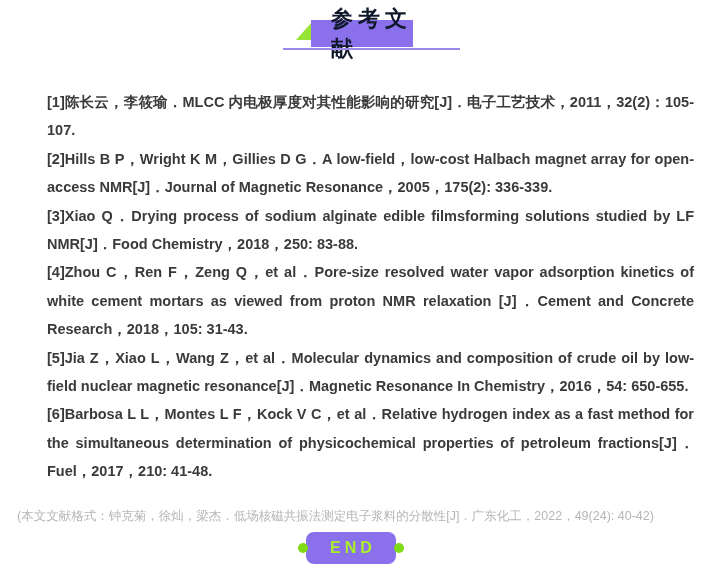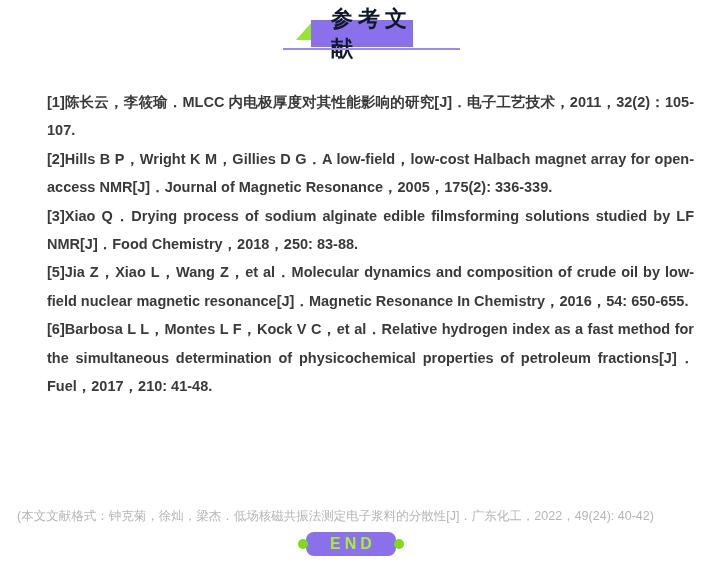--- a/index.html
+++ b/index.html
@@ -56,21 +56,21 @@
   .end-badge-wrap{
     position:absolute;top:532px;left:0;right:0;
     display:flex;justify-content:center;align-items:center;
   }
   .dot{
     width:10px;height:10px;border-radius:50%;
     background:var(--dot-green,#7FDB13);
     position:relative;z-index:2;
   }
   .end-pill{
-    margin:0 -2px;width:90px;height:24px;
+    margin:0 -2px;width:90px;height:32px;
     background:var(--badge-purple,#8A70EB);
     border-radius:8px;
     display:flex;align-items:center;justify-content:center;
     color:var(--end-text-green,#A9F028);
     font-weight:bold;font-size:16px;letter-spacing:4px;
     padding-left:4px;box-sizing:border-box;
     position:relative;z-index:1;
   }
 </style>
 </head>
@@ -83,20 +83,21 @@
     <div class="title-badge">
       <span>参考文献</span>
     </div>
     <div class="title-underline"></div>
   </header>
 
   <main class="refs">
     <p class="ref">[1]陈长云，李筱瑜．MLCC 内电极厚度对其性能影响的研究[J]．电子工艺技术，2011，32(2)：105-107.</p>
     <p class="ref">[2]Hills B P，Wright K M，Gillies D G．A low-field，low-cost Halbach magnet array for open-access NMR[J]．Journal of Magnetic Resonance，2005，175(2): 336-339.</p>
     <p class="ref">[3]Xiao Q．Drying process of sodium alginate edible filmsforming solutions studied by LF NMR[J]．Food Chemistry，2018，250: 83-88.</p>
+    <p class="ref">[4]Zhou C，Ren F，Zeng Q，et al．Pore-size resolved water vapor adsorption kinetics of white cement mortars as viewed from proton NMR relaxation [J]．Cement and Concrete Research，2018，105: 31-43.</p>
     <p class="ref">[5]Jia Z，Xiao L，Wang Z，et al．Molecular dynamics and composition of crude oil by low-field nuclear magnetic resonance[J]．Magnetic Resonance In Chemistry，2016，54: 650-655.</p>
     <p class="ref">[6]Barbosa L L，Montes L F，Kock V C，et al．Relative hydrogen index as a fast method for the simultaneous determination of physicochemical properties of petroleum fractions[J]．Fuel，2017，210: 41-48.</p>
   </main>
 
   <p class="footer-note">(本文文献格式：钟克菊，徐灿，梁杰．低场核磁共振法测定电子浆料的分散性[J]．广东化工，2022，49(24): 40-42)</p>
 
   <div class="end-badge-wrap">
     <span class="dot"></span>
     <div class="end-pill">
       <span>END</span>

